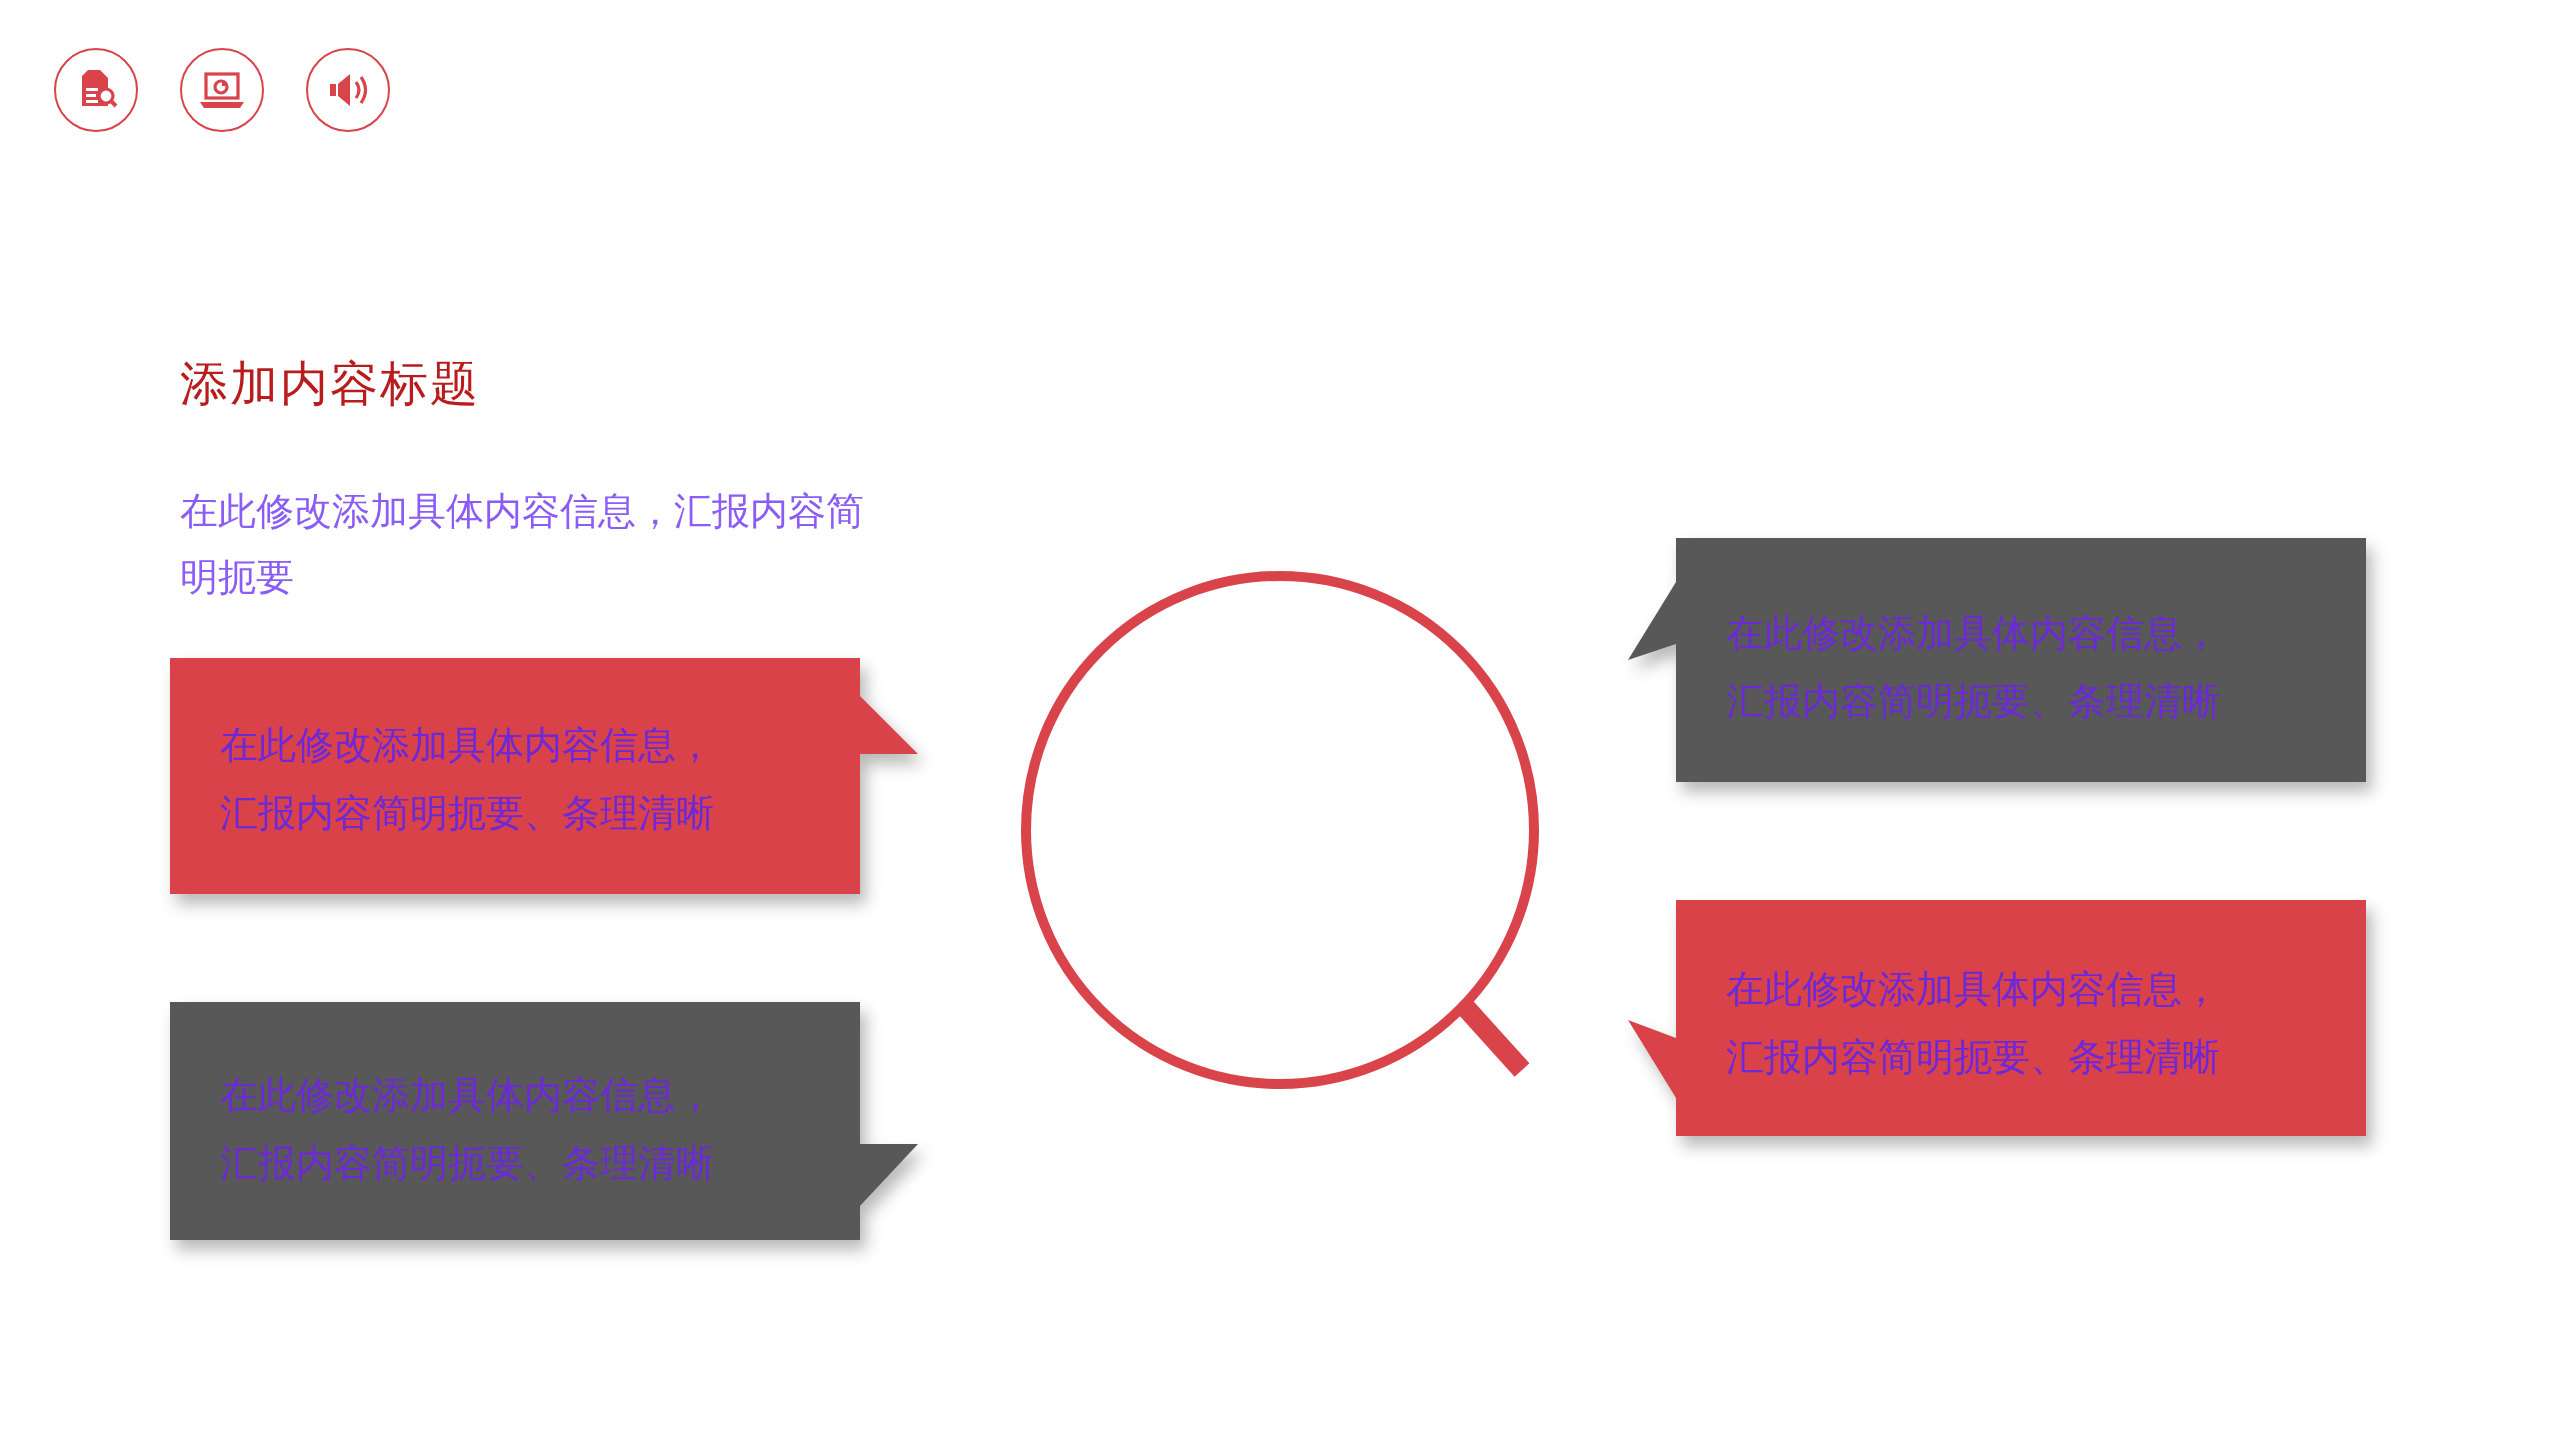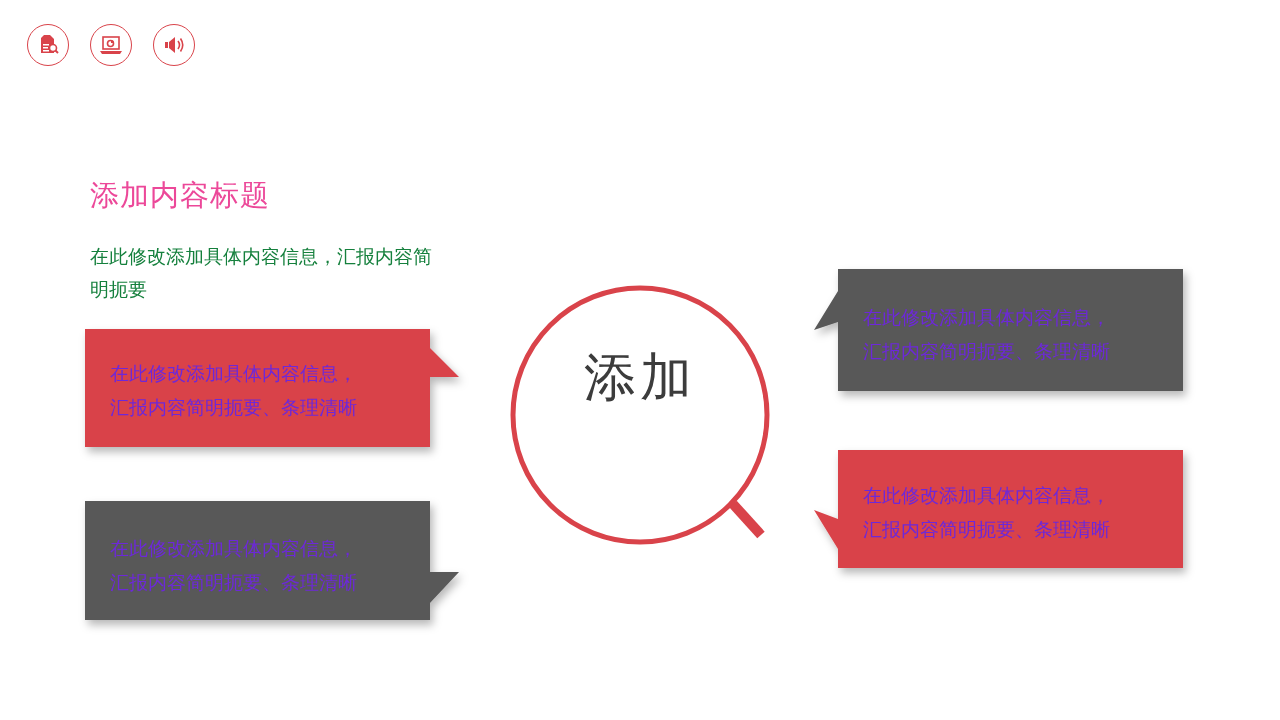--- a/index.html
+++ b/index.html
@@ -1,22 +1,22 @@
 <!DOCTYPE html>
 <html><head>
 <meta charset="utf-8">
 <style>
   html, body { margin:0; padding:0; }
   body { width:1280px; height:720px; background:#ffffff; position:relative; overflow:hidden;
          font-family: "DejaVu Sans", "Liberation Sans", sans-serif; }
   .icon-btn { position:absolute; top:24px; width:42px; height:42px; border:1.5px solid #d9434a; border-radius:50%;
               box-sizing:border-box; display:flex; align-items:center; justify-content:center; }
   .icon-btn svg { width:26px; height:26px; }
-  .title { position:absolute; left:90px; top:176px; font-size:29px; color:#ec4899; letter-spacing:1px;font-family:Liberation Mono, monospace; }
-  .desc { position:absolute; left:90px; top:240px; width:345px; font-size:19px; line-height:33px; color:#15803d; }
+  .title { position:absolute; left:90px; top:176px; font-size:24px; color:#b91c1c; letter-spacing:1px;font-family:Liberation Mono, monospace; }
+  .desc { position:absolute; left:90px; top:240px; width:345px; font-size:19px; line-height:33px; color:#8b5cf6; }
   .shapes { position:absolute; left:0; top:0; }
   .callout-text { position:absolute; font-size:19px; line-height:34px; color:#6d28d9; width:300px; }
   .center-title { position:absolute; left:560px; top:345px; width:160px; text-align:center;
                   font-size:52px; line-height:64px; color:#3c3c3c; letter-spacing:4px; }
 </style>
 </head>
 <body>
 
 <div class="icon-btn" style="left:27px;">
   <svg viewBox="0 0 26 26">
@@ -62,21 +62,20 @@
 
   <path filter="url(#sh)" fill="#595959" d="M838 269 L1183 269 L1183 391 L838 391 L838 322 L814 330 L838 291 Z"></path>
 
   <path filter="url(#sh)" fill="#d9434a" d="M838 450 L1183 450 L1183 568 L838 568 L838 549 L814 510 L838 519 Z"></path>
 
   <circle cx="640" cy="415" r="127" fill="#fff" stroke="#d9434a" stroke-width="5"></circle>
   <line x1="733" y1="504" x2="761" y2="535" stroke="#d9434a" stroke-width="10"></line>
 </svg>
 
 <div class="center-title">
-  <div>添加</div>
 </div>
 
 <div class="callout-text" style="left:110px; top:356px;">
   <div>在此修改添加具体内容信息，</div>
   <div>汇报内容简明扼要、条理清晰</div>
 </div>
 <div class="callout-text" style="left:110px; top:531px;">
   <div>在此修改添加具体内容信息，</div>
   <div>汇报内容简明扼要、条理清晰</div>
 </div>

